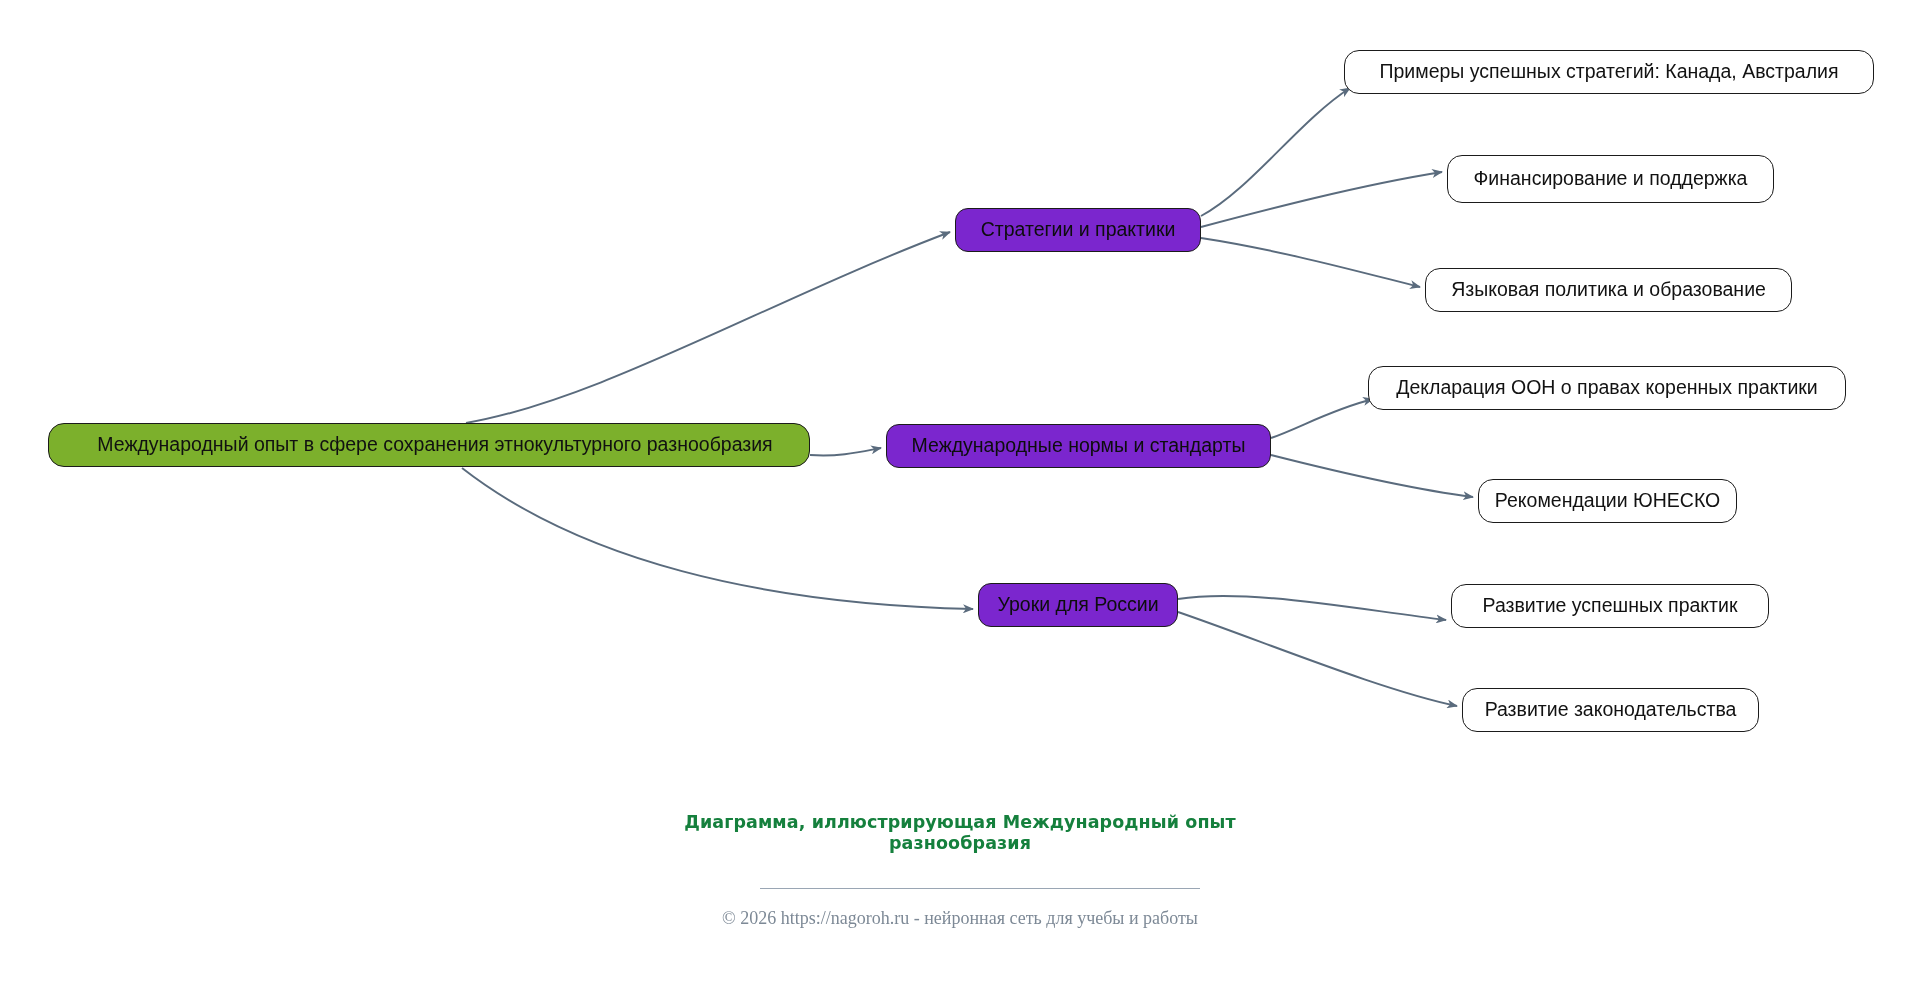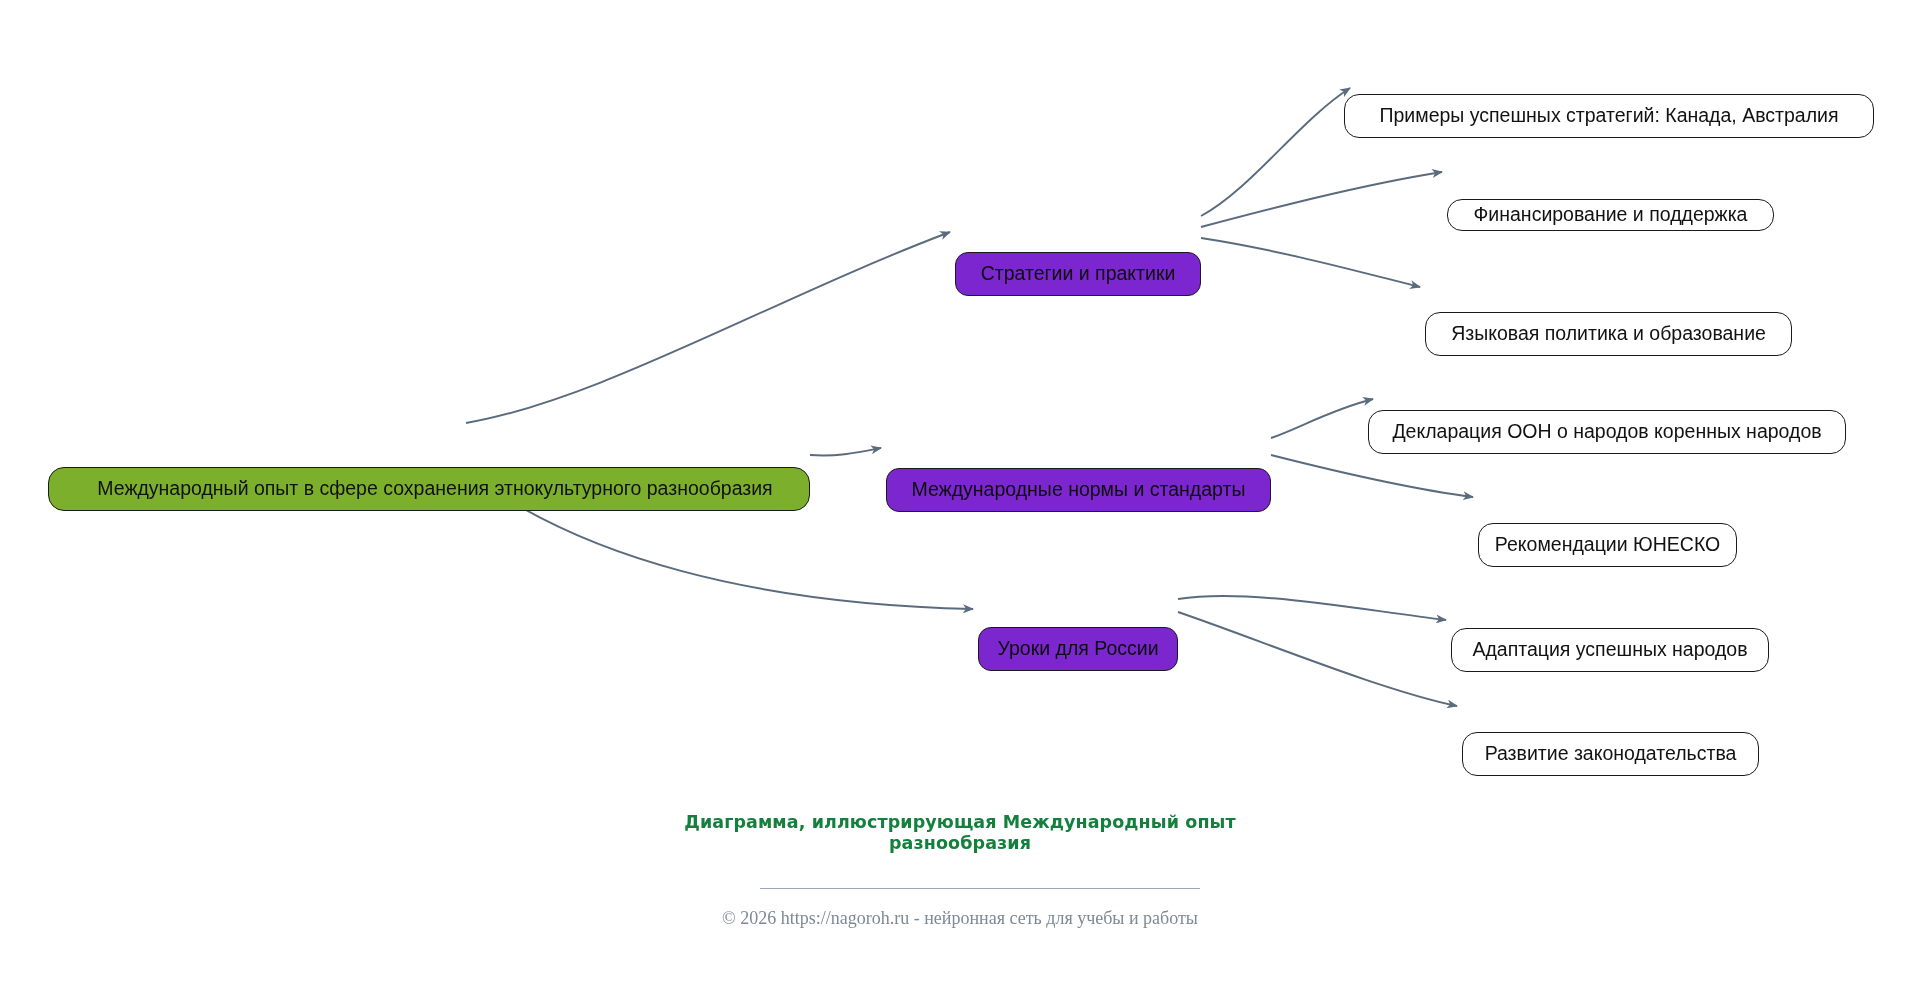--- a/index.html
+++ b/index.html
@@ -35,21 +35,20 @@
   .node {
     position: absolute;
     box-sizing: border-box;
     display: flex;
     align-items: center;
     justify-content: center;
     border-radius: 14px;
     border: 1.6px solid #1b1b1b;
     white-space: nowrap;
     line-height: 1;
-    margin-top: 44px;
   }
 
   .node-label {
     display: block;
     white-space: nowrap;
     line-height: 1;
   }
 
   .node-root {
     background: #7CB02C;
@@ -146,38 +145,38 @@
   </div>
 
   <div class="node node-branch" style="left:978px; top:583px; width:200px; height:44px;">
     <span class="node-label">Уроки для России</span>
   </div>
 
   <div class="node node-leaf" style="left:1344px; top:50px; width:530px; height:44px;">
     <span class="node-label">Примеры успешных стратегий: Канада, Австралия</span>
   </div>
 
-  <div class="node node-leaf" style="left:1447px; top:155px; width:327px; height:32px;">
+  <div class="node node-leaf" style="left:1447px; top:155px; width:327px; height:48px;">
     <span class="node-label">Финансирование и поддержка</span>
   </div>
 
   <div class="node node-leaf" style="left:1425px; top:268px; width:367px; height:44px;">
     <span class="node-label">Языковая политика и образование</span>
   </div>
 
   <div class="node node-leaf" style="left:1368px; top:366px; width:478px; height:44px;">
-    <span class="node-label">Декларация ООН о народов коренных народов</span>
+    <span class="node-label">Декларация ООН о правах коренных практики</span>
   </div>
 
   <div class="node node-leaf" style="left:1478px; top:479px; width:259px; height:44px;text-align:center;">
     <span class="node-label">Рекомендации ЮНЕСКО</span>
   </div>
 
   <div class="node node-leaf" style="left:1451px; top:584px; width:318px; height:44px;">
-    <span class="node-label">Адаптация успешных народов</span>
+    <span class="node-label">Развитие успешных практик</span>
   </div>
 
   <div class="node node-leaf" style="left:1462px; top:688px; width:297px; height:44px;">
     <span class="node-label">Развитие законодательства</span>
   </div>
 
   <div class="caption" style="left:660px; top:812px; width:600px;">
     <div>Диаграмма, иллюстрирующая Международный опыт</div>
     <div>разнообразия</div>
   </div>

